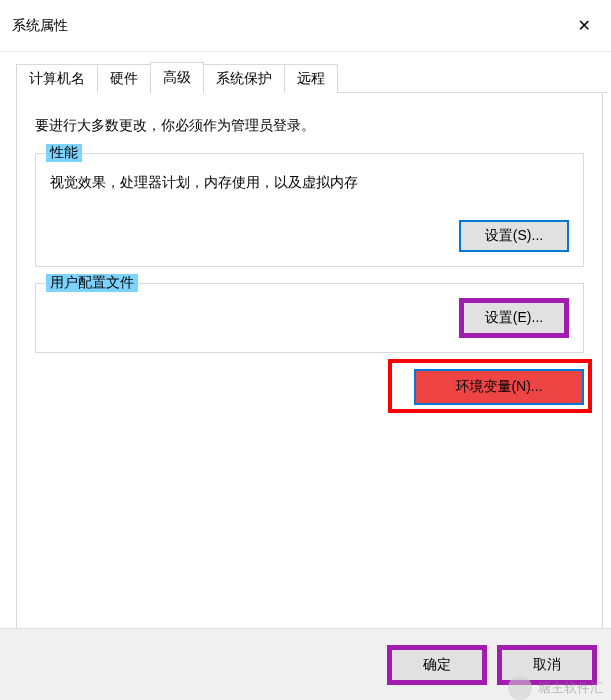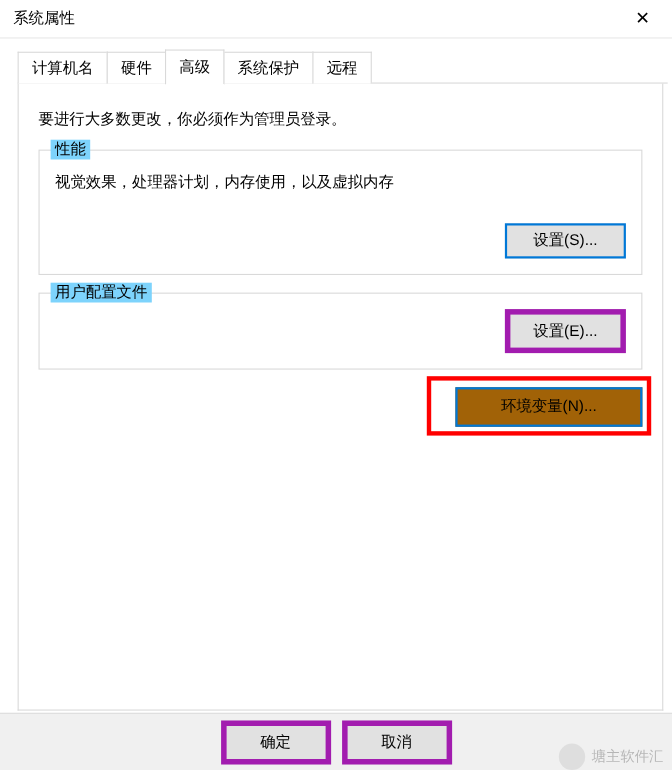--- a/index.html
+++ b/index.html
@@ -10,21 +10,21 @@
     body {
       font-family: "Microsoft YaHei", "SimSun", sans-serif;
       font-size: 14px;
       background: #fff;
       width: 611px;
       height: 700px;
       overflow: hidden;
       position: relative;
     }
     .titlebar {
-      height: 35px;
+      height: 52px;
       display: flex;
       align-items: center;
       justify-content: space-between;
       padding: 0 12px 0 12px;
       border-bottom: 1px solid #e8e8e8;
     }
     .titlebar-title {
       font-size: 14px;
       color: #000;
     }
@@ -138,34 +138,34 @@
       border: 4px solid #ff0000;
       right: -8px;
       top: -10px;
       width: 204px;
       height: 54px;
       pointer-events: none;
     }
     .env-btn {
       min-width: 170px;
       border: 2px solid #0078d7;
-      background: #a16207;
+      background: #ef4444;
       padding: 7px 20px;
     }
     .footer {
       position: absolute;
       bottom: 0;
       left: 0;
       right: 0;
-      height: 52px;
+      height: 72px;
       background: #f0f0f0;
       border-top: 1px solid #ddd;
       display: flex;
       align-items: center;
-      justify-content: center;
+      justify-content: flex-end;
       padding: 0 14px;
       gap: 10px;
       margin-top: 29px;
     }
     .footer .btn {
       min-width: 100px;
     }
     .watermark {
       position: absolute;
       right: 8px;

